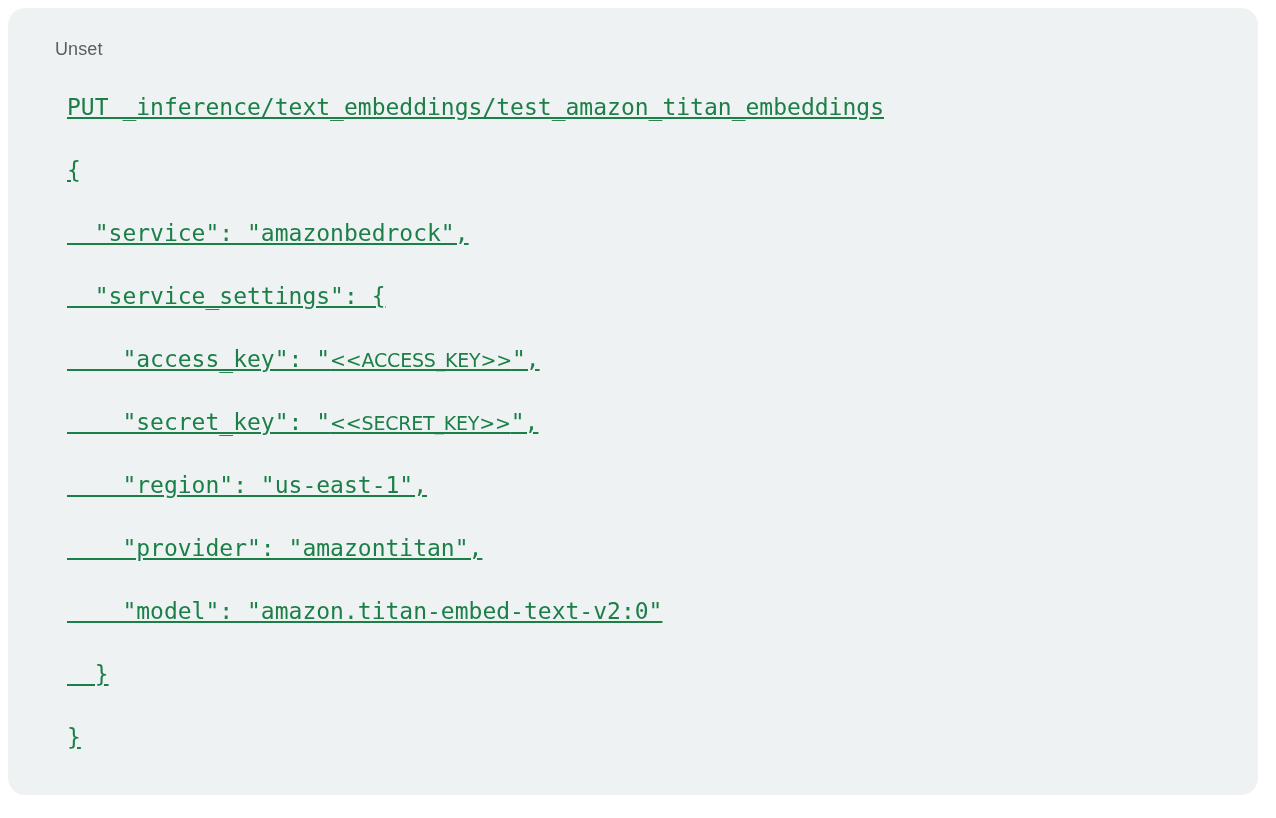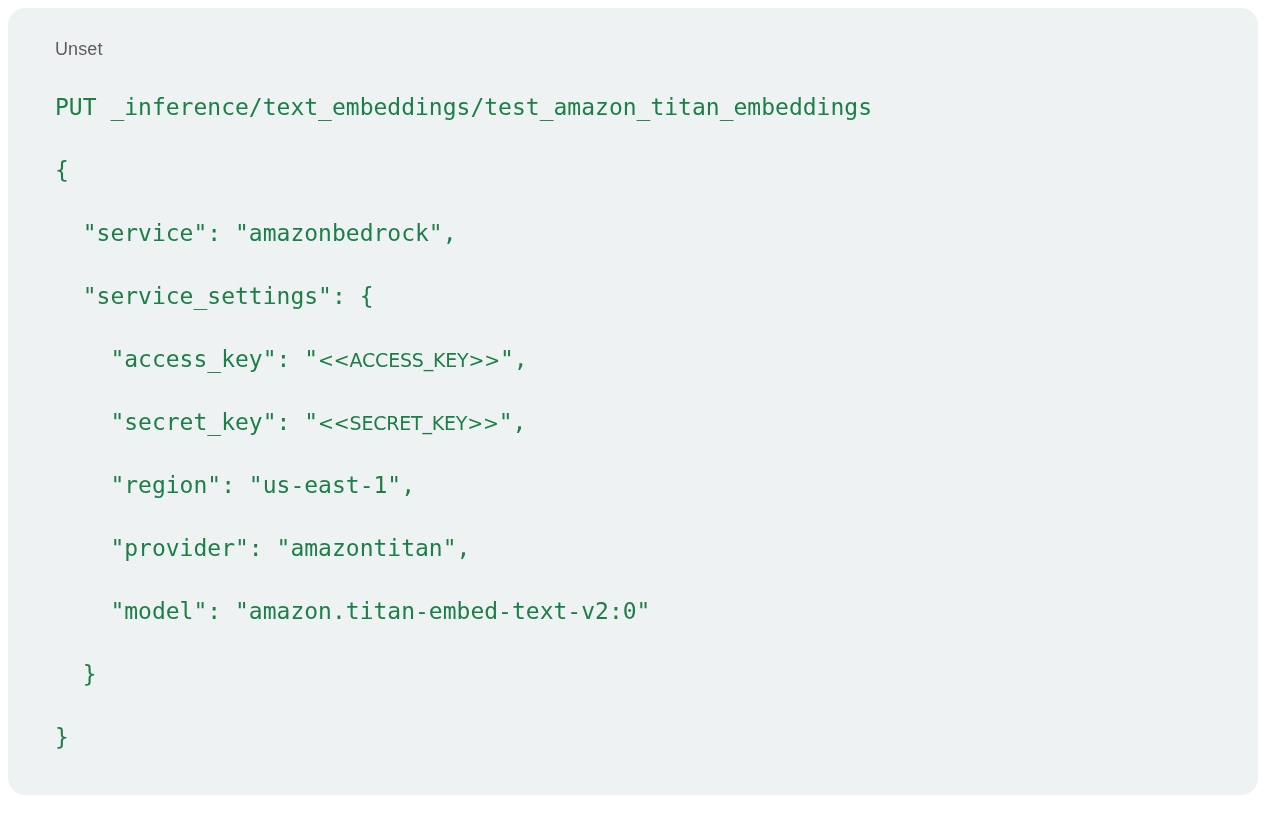--- a/index.html
+++ b/index.html
@@ -41,29 +41,30 @@
     font-size: 18px;
     line-height: 22px;
     color: #5d5d5d;
     letter-spacing: 0.1px;
     margin: 0 0 16px 0;
     height: 22px;
     user-select: none;
   }
 
   .code-block {
-    margin: 0;
+    margin: 12px;
     padding: 0;
     font-family: "DejaVu Sans Mono", "Liberation Mono", monospace;
     font-size: 23px;
     line-height: 63px;
     color: #1b7f47;
     white-space: pre;
     tab-size: 2;
     letter-spacing: 0px;
+    text-decoration: underline;
   }
 
   .code-line {
     display: block;
     height: 63px;
     white-space: pre;
     color: #1b7f47;
   }
 
   

